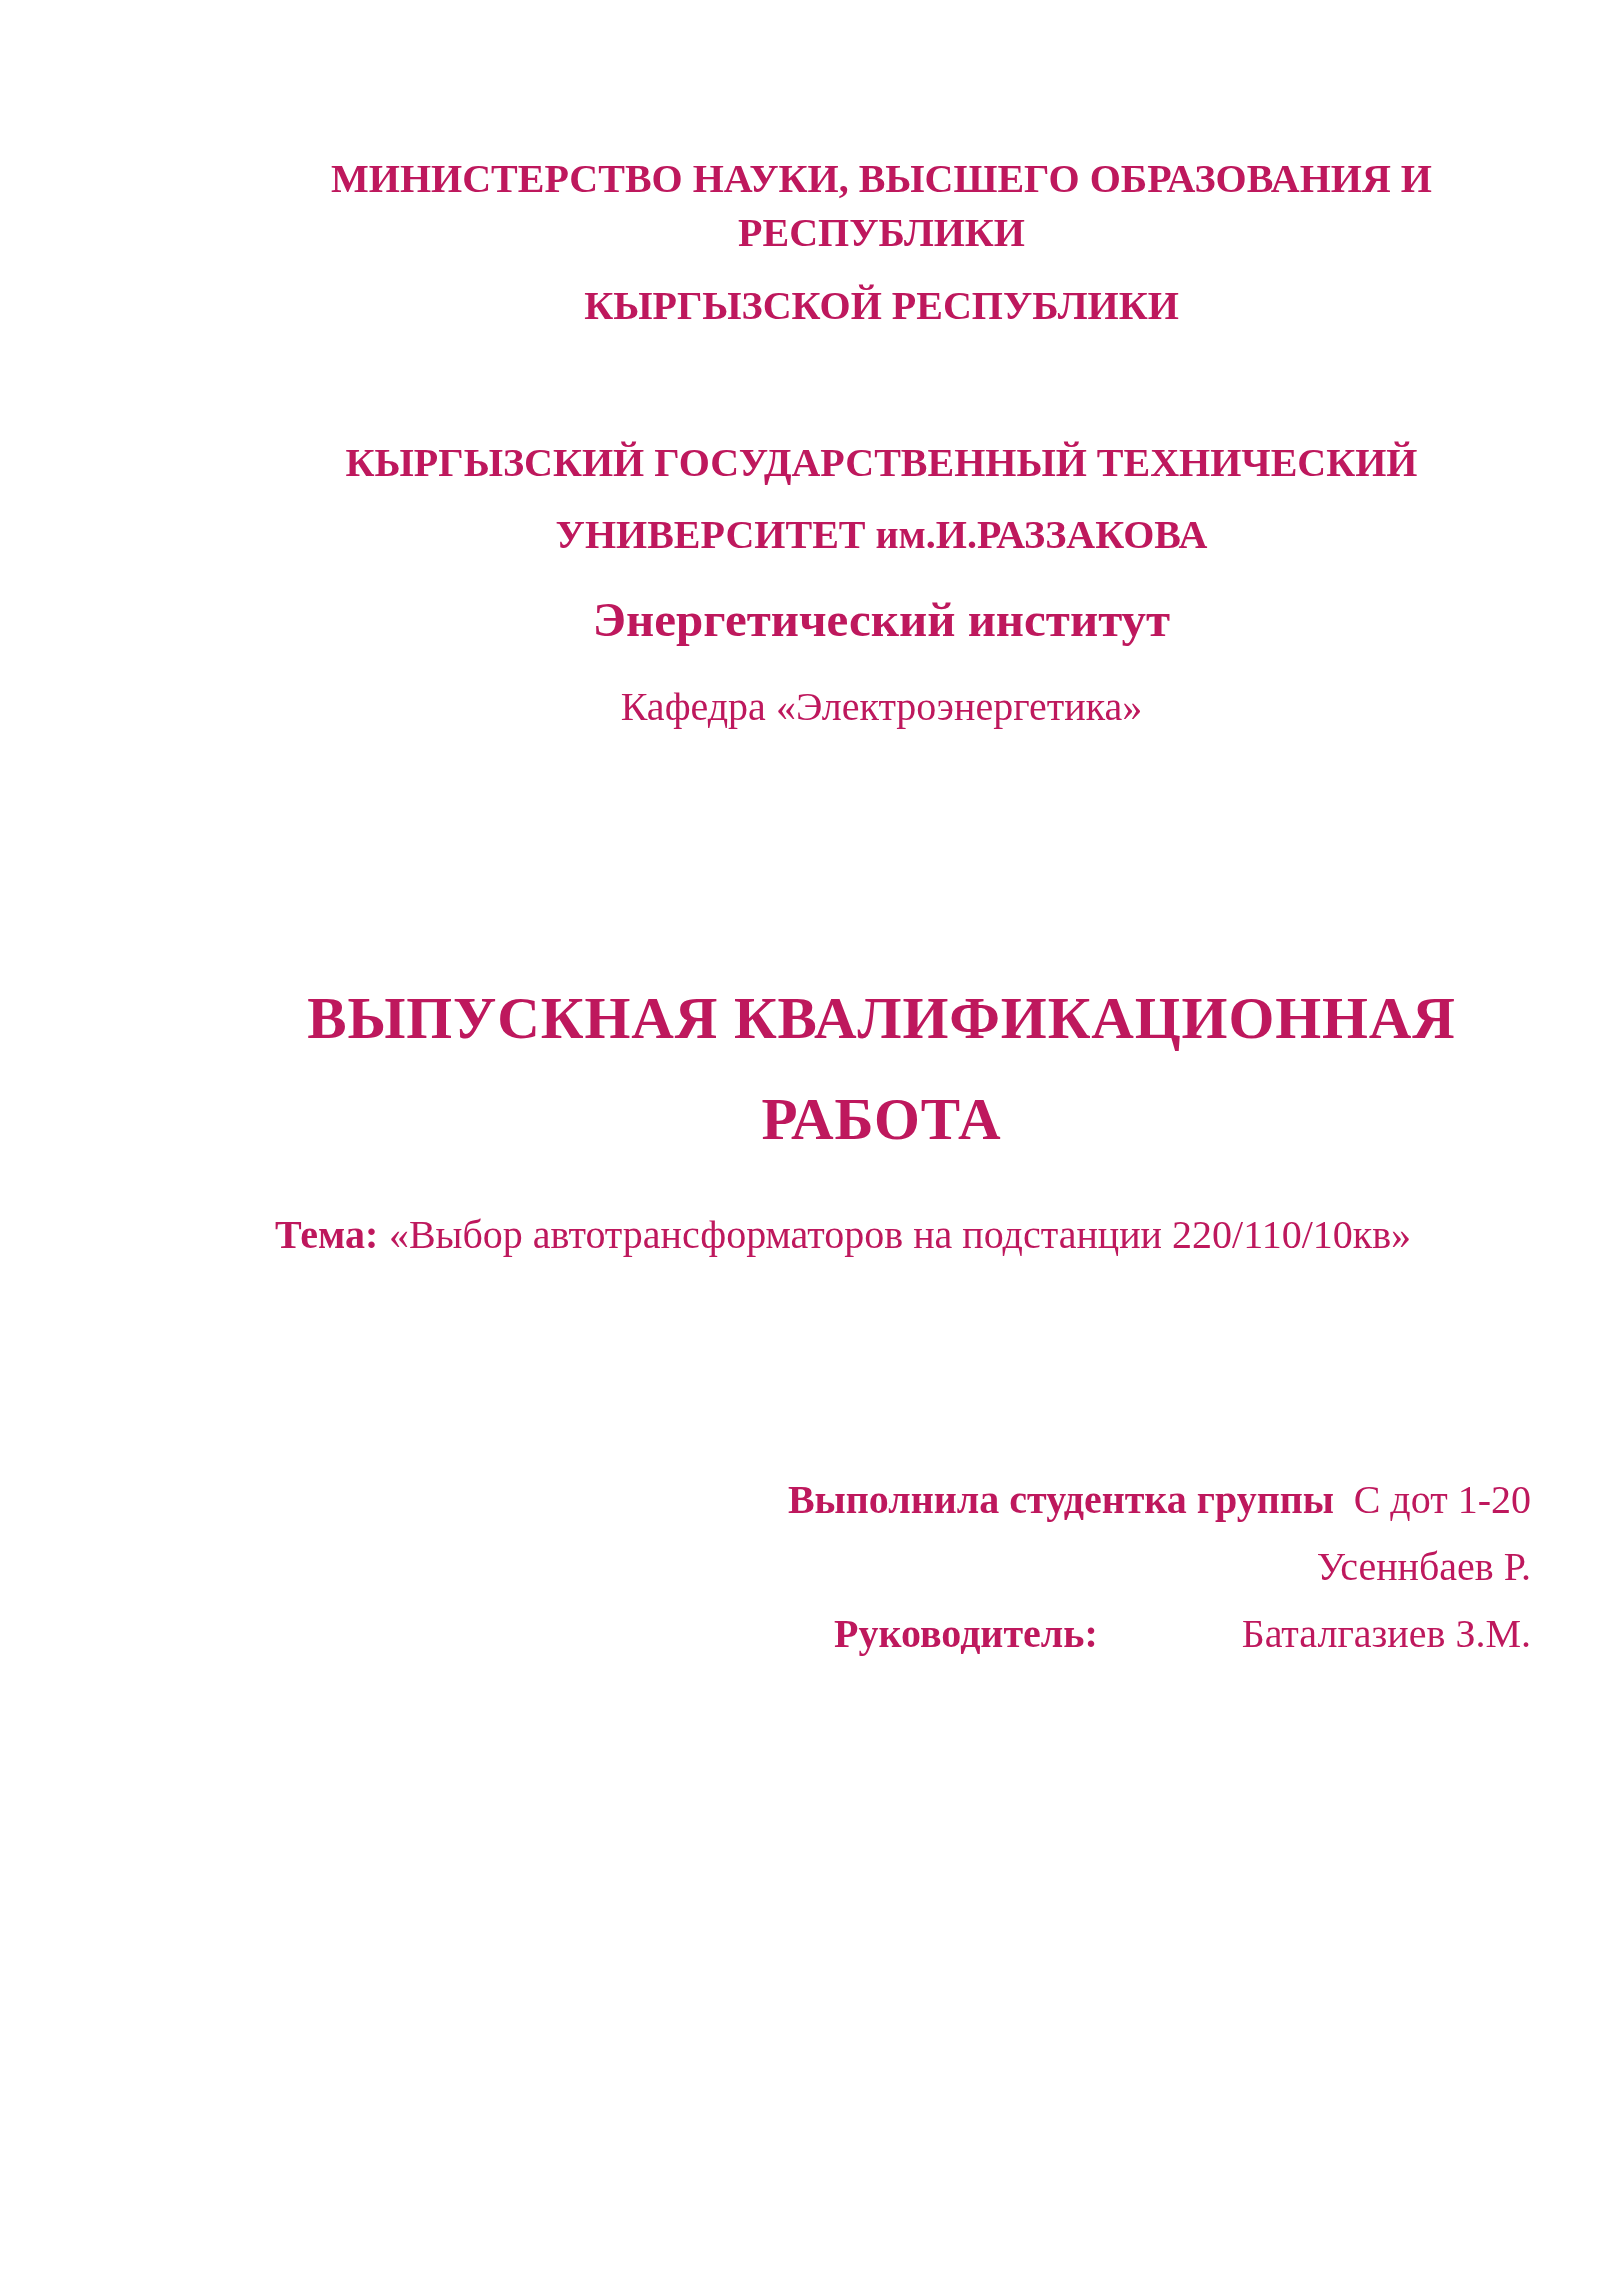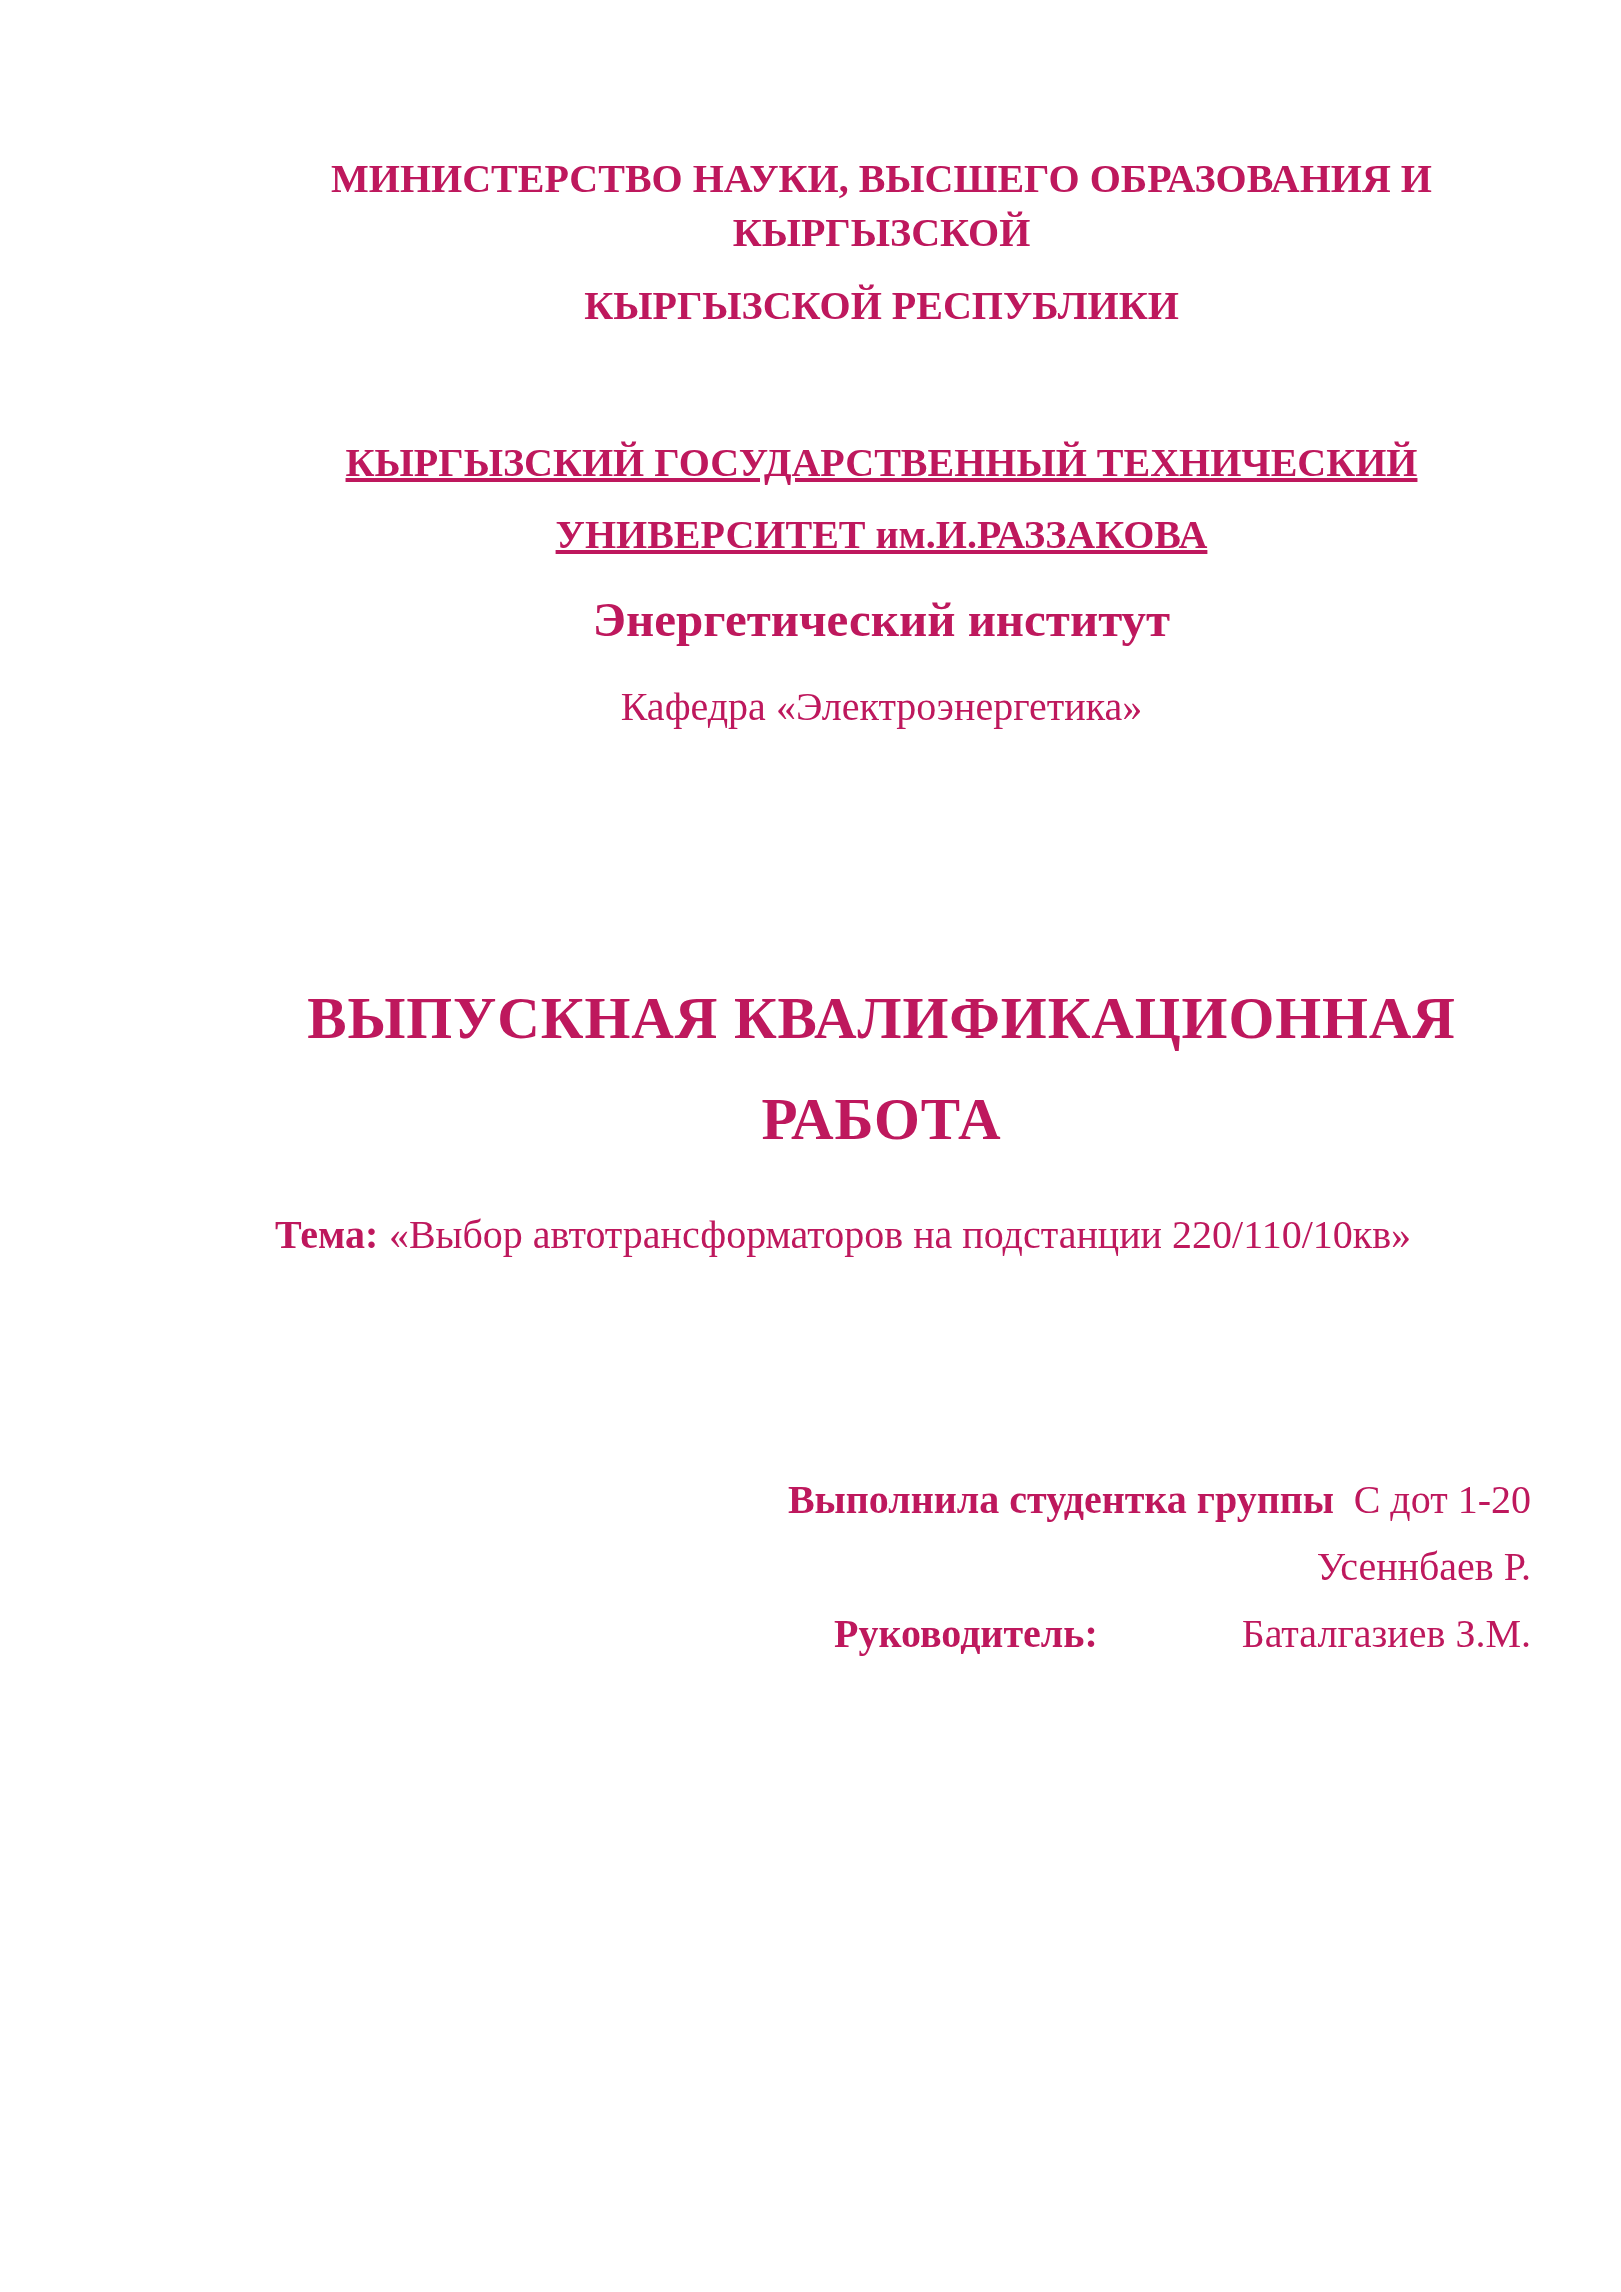--- a/index.html
+++ b/index.html
@@ -36,21 +36,20 @@
     top: 279px;
     font-size: 40px;
     line-height: 54px;
     font-weight: bold;
   }
   .university-block {
     top: 427px;
     font-size: 40px;
     line-height: 72px;
     font-weight: bold;
-    text-decoration: underline;
   }
   .institute-line {
     top: 601px;
     font-size: 49px;
     line-height: 38px;
     font-weight: bold;
   }
   .department-line {
     top: 687px;
     font-size: 40px;
@@ -86,21 +85,21 @@
     padding-left: 602px; 
   }
 </style>
 </head>
 <body>
 
 <div class="page">
 
   <div class="line center ministry-block">
     <div>МИНИСТЕРСТВО НАУКИ, ВЫСШЕГО ОБРАЗОВАНИЯ И</div>
-    <div>КЫРГЫЗСКОЙ</div>
+    <div>РЕСПУБЛИКИ</div>
   </div>
 
   <div class="line center republic-line">КЫРГЫЗСКОЙ РЕСПУБЛИКИ</div>
 
   <div class="line center university-block">
     <div>КЫРГЫЗСКИЙ ГОСУДАРСТВЕННЫЙ ТЕХНИЧЕСКИЙ</div>
     <div>УНИВЕРСИТЕТ им.И.РАЗЗАКОВА</div>
   </div>
 
   <div class="line center institute-line">Энергетический институт</div>

